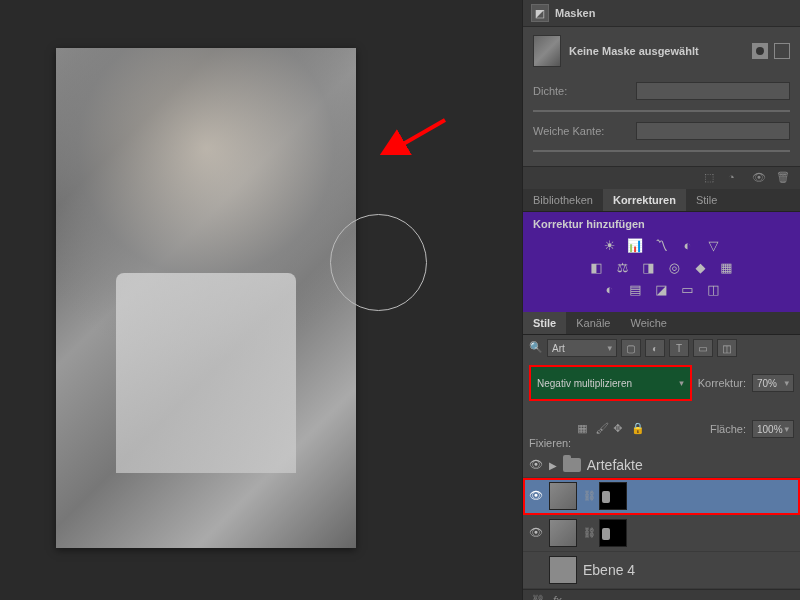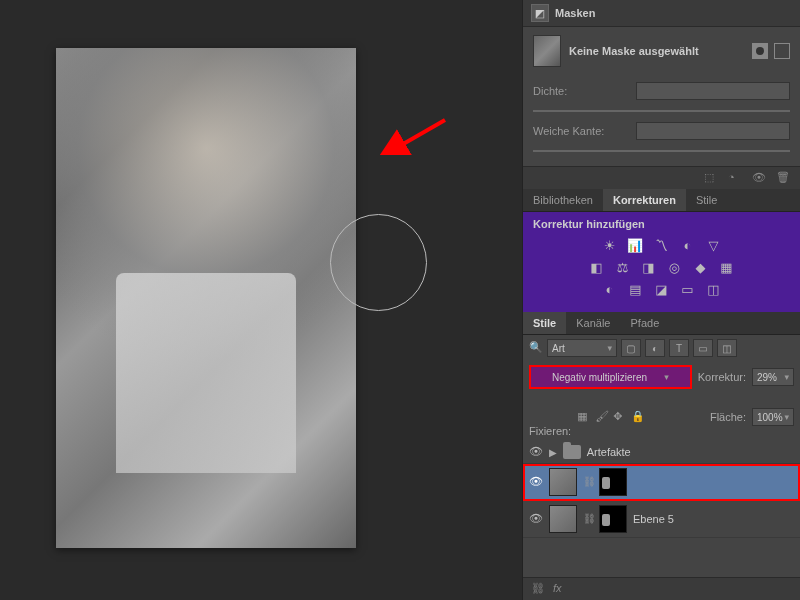--- a/index.html
+++ b/index.html
@@ -43,40 +43,40 @@
     .adj-icons { display: flex; gap: 6px; justify-content: center; margin: 4px 0; }
     .adj-icon { width: 20px; height: 18px; display: flex; align-items: center; justify-content: center; color: #bbb; font-size: 13px; }
     
     .layers-panel { flex: 1; background: #444; display: flex; flex-direction: column; }
     .search-row { display: flex; gap: 4px; padding: 4px 6px; align-items: center; }
     .search-icon { width: 14px; height: 14px; color: #aaa; }
     .search-dropdown { flex: 0 0 70px; height: 18px; background: #555; border: 1px solid #333; font-size: 10px; color: #ccc; padding: 0 4px; display:flex; align-items:center; justify-content:space-between;gap:40px; }
     .mini-btn { width: 20px; height: 18px; background: #555; border: 1px solid #333; color: #aaa; display:flex; align-items:center; justify-content:center; font-size:10px; }
     
     .blend-row { display: flex; gap: 6px; padding: 4px 6px; align-items: center; }
-    .blend-dropdown { flex: 1; height: 24px; background: #701a75; border: 1px solid #333; font-size: 10px; color: #ccc; padding: 0 21px; display:flex; align-items:center; justify-content:space-between; position: relative; }
+    .blend-dropdown { flex: 1; height: 36px; background: #14532d; border: 1px solid #333; font-size: 10px; color: #ccc; padding: 0 6px; display:flex; align-items:center; justify-content:space-between; position: relative; }
     .red-box { border: 2px solid #ff0000 !important; }
     .opacity-label { color: #aaa; }
     .opacity-box { width: 42px; height: 18px; background: #555; border: 1px solid #333; font-size: 10px; color: #ccc; padding: 0 4px; display:flex; align-items:center; }
     
     .lock-row { display: flex; gap: 6px; padding: 4px 6px; align-items: center; }
     .lock-label { color: #aaa; margin-top: 28px; }
     .lock-icons { display: flex; gap: 4px; }
     .lock-icon { width: 14px; height: 14px; color: #999; }
     
     .layer-list { flex: 1; overflow: hidden; }
     .layer-row { display: flex; align-items: center; padding: 4px 6px; gap: 6px; border-bottom: 1px solid #3a3a3a; }
     .layer-row.selected { background: #5a7aa5; color: #fff; }
     .layer-row.highlighted { outline: 2px solid #ff0000; outline-offset: -2px; }
     .layer-vis { width: 14px; height: 14px; color: #bbb; }
     .layer-thumb { width: 28px; height: 28px; background: linear-gradient(135deg,#888,#666); border: 1px solid #222; }
     .layer-mask { width: 28px; height: 28px; background: #000; border: 1px solid #222; position: relative; }
     .layer-mask::before { content:""; position:absolute; left:2px; top:8px; width:8px; height:12px; background:#999; border-radius:2px; }
     .link-icon { width: 10px; height: 12px; color: #999; font-size: 10px; }
-    .layer-name { flex: 1; font-size: 11px; }
+    .layer-name { flex: 1; font-size: 14px; }
     .group-icon { color:#aaa; font-size:10px; }
     .folder-icon { width: 18px; height: 14px; background: #888; border-radius: 0 2px 2px 2px; position: relative; }
     .folder-icon::before { content:""; position:absolute; top:-3px; left:0; width:8px; height:3px; background:#888; border-radius:2px 2px 0 0; }
     .solid-thumb { background: #8a8a8a; }
     
     .bottom-bar { display: flex; justify-content: space-between; padding: 4px 8px; background: #3a3a3a; border-top: 1px solid #2a2a2a; }
     .bottom-icons { display: flex; gap: 8px; }
     .dd-caret { font-size: 9px; color: #999; }
   </style>
 </head>
@@ -159,21 +159,21 @@
       <span class="adj-icon">▤</span>
       <span class="adj-icon">◪</span>
       <span class="adj-icon">▭</span>
       <span class="adj-icon">◫</span>
     </div>
   </div>
 
   <div class="tabs">
     <div class="tab active">Stile</div>
     <div class="tab">Kanäle</div>
-    <div class="tab">Pfade</div>
+    <div class="tab">Weiche</div>
   </div>
 
   <div class="layers-panel">
     <div class="search-row">
       <span class="search-icon">🔍</span>
       <div class="search-dropdown">
           <span>Art</span>
           <span class="dd-caret">▾</span>
         </div>
       <span class="mini-btn">▢</span>
@@ -183,21 +183,21 @@
       <span class="mini-btn">◫</span>
     </div>
 
     <div class="blend-row">
       <div class="blend-dropdown red-box">
           <span>Negativ multiplizieren</span>
           <span class="dd-caret">▾</span>
         </div>
       <span class="opacity-label">Korrektur:</span>
       <div class="opacity-box">
-          <span>29%</span>
+          <span>70%</span>
           <span class="dd-caret" style="margin-left:auto">▾</span>
         </div>
     </div>
 
     <div class="lock-row">
       <span class="lock-label">Fixieren:</span>
       <div class="lock-icons">
         <span class="lock-icon">▦</span>
         <span class="lock-icon">🖌</span>
         <span class="lock-icon">✥</span>
@@ -221,21 +221,25 @@
         <span class="layer-vis" style="color:#fff">👁</span>
         <div class="layer-thumb"></div>
         <span class="link-icon">⛓</span>
         <div class="layer-mask"></div>
       </div>
       <div class="layer-row">
         <span class="layer-vis">👁</span>
         <div class="layer-thumb"></div>
         <span class="link-icon">⛓</span>
         <div class="layer-mask"></div>
-        <span class="layer-name">Ebene 5</span>
+      </div>
+      <div class="layer-row">
+        <span class="layer-vis"></span>
+        <div class="layer-thumb solid-thumb"></div>
+        <span class="layer-name">Ebene 4</span>
       </div>
     </div>
 
     <div class="bottom-bar">
       <div class="bottom-icons">
         <span class="strip-icon">⛓</span>
         <span class="strip-icon" style="font-style:italic">fx</span>
       </div>
     </div>
   </div>

